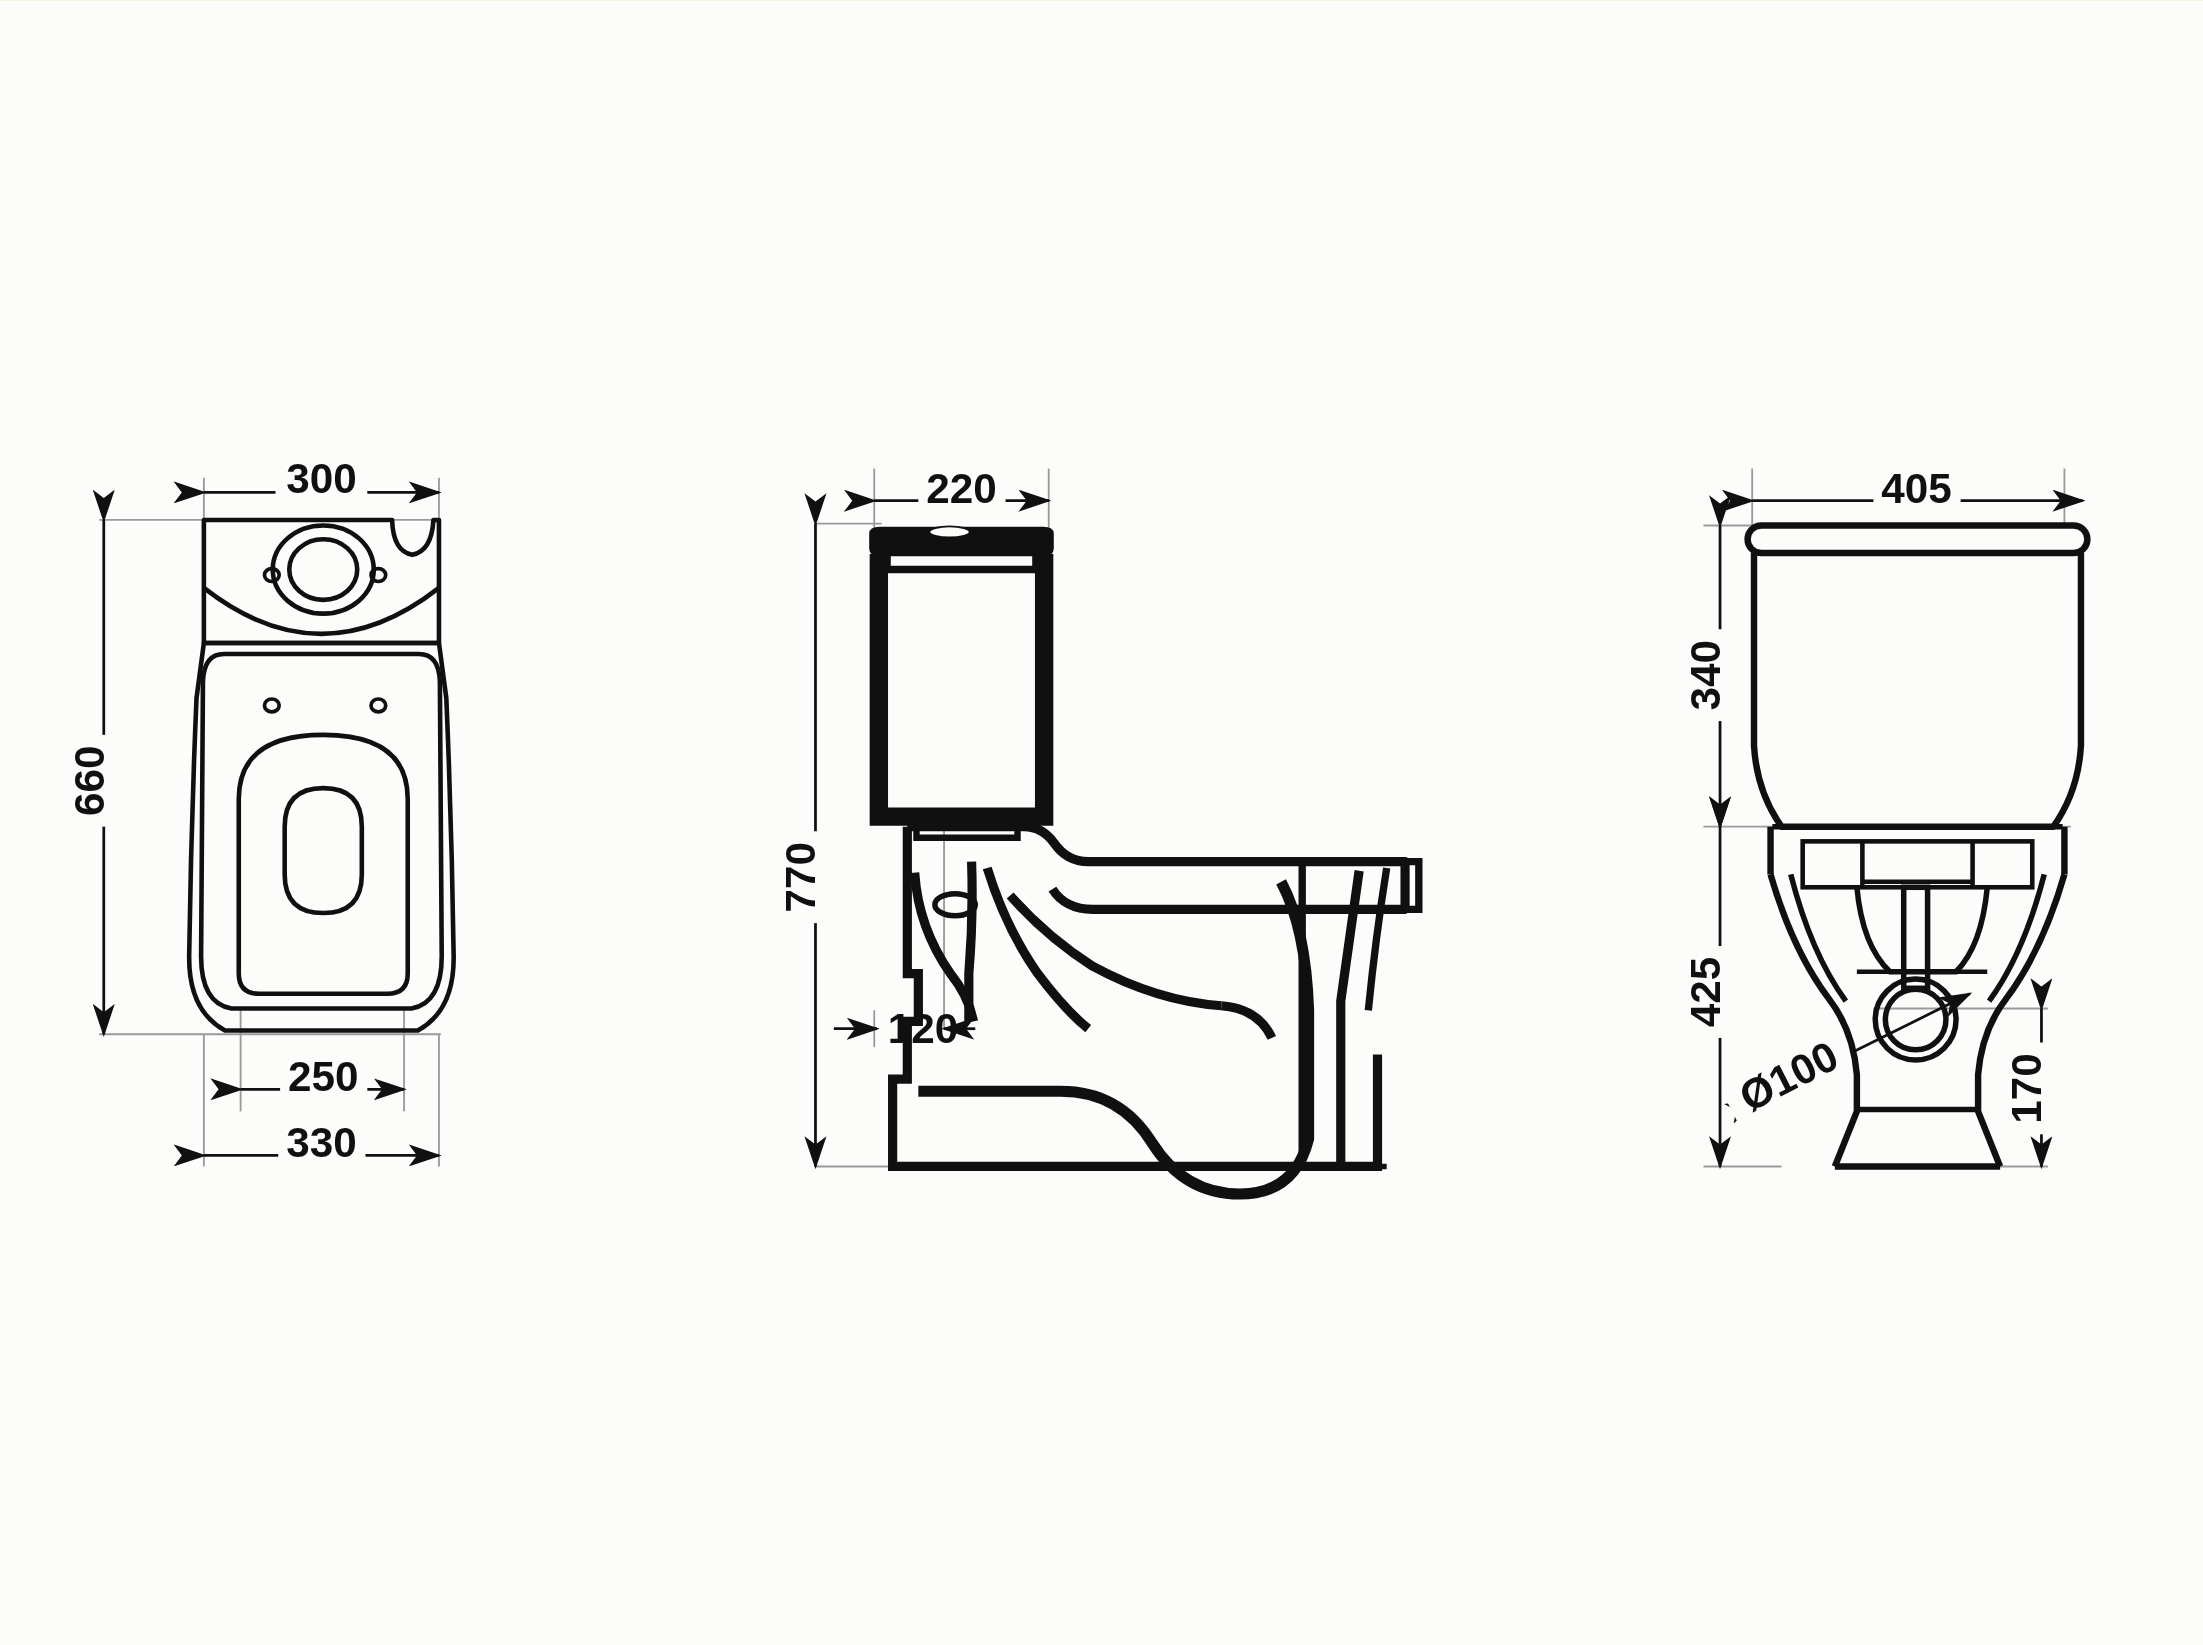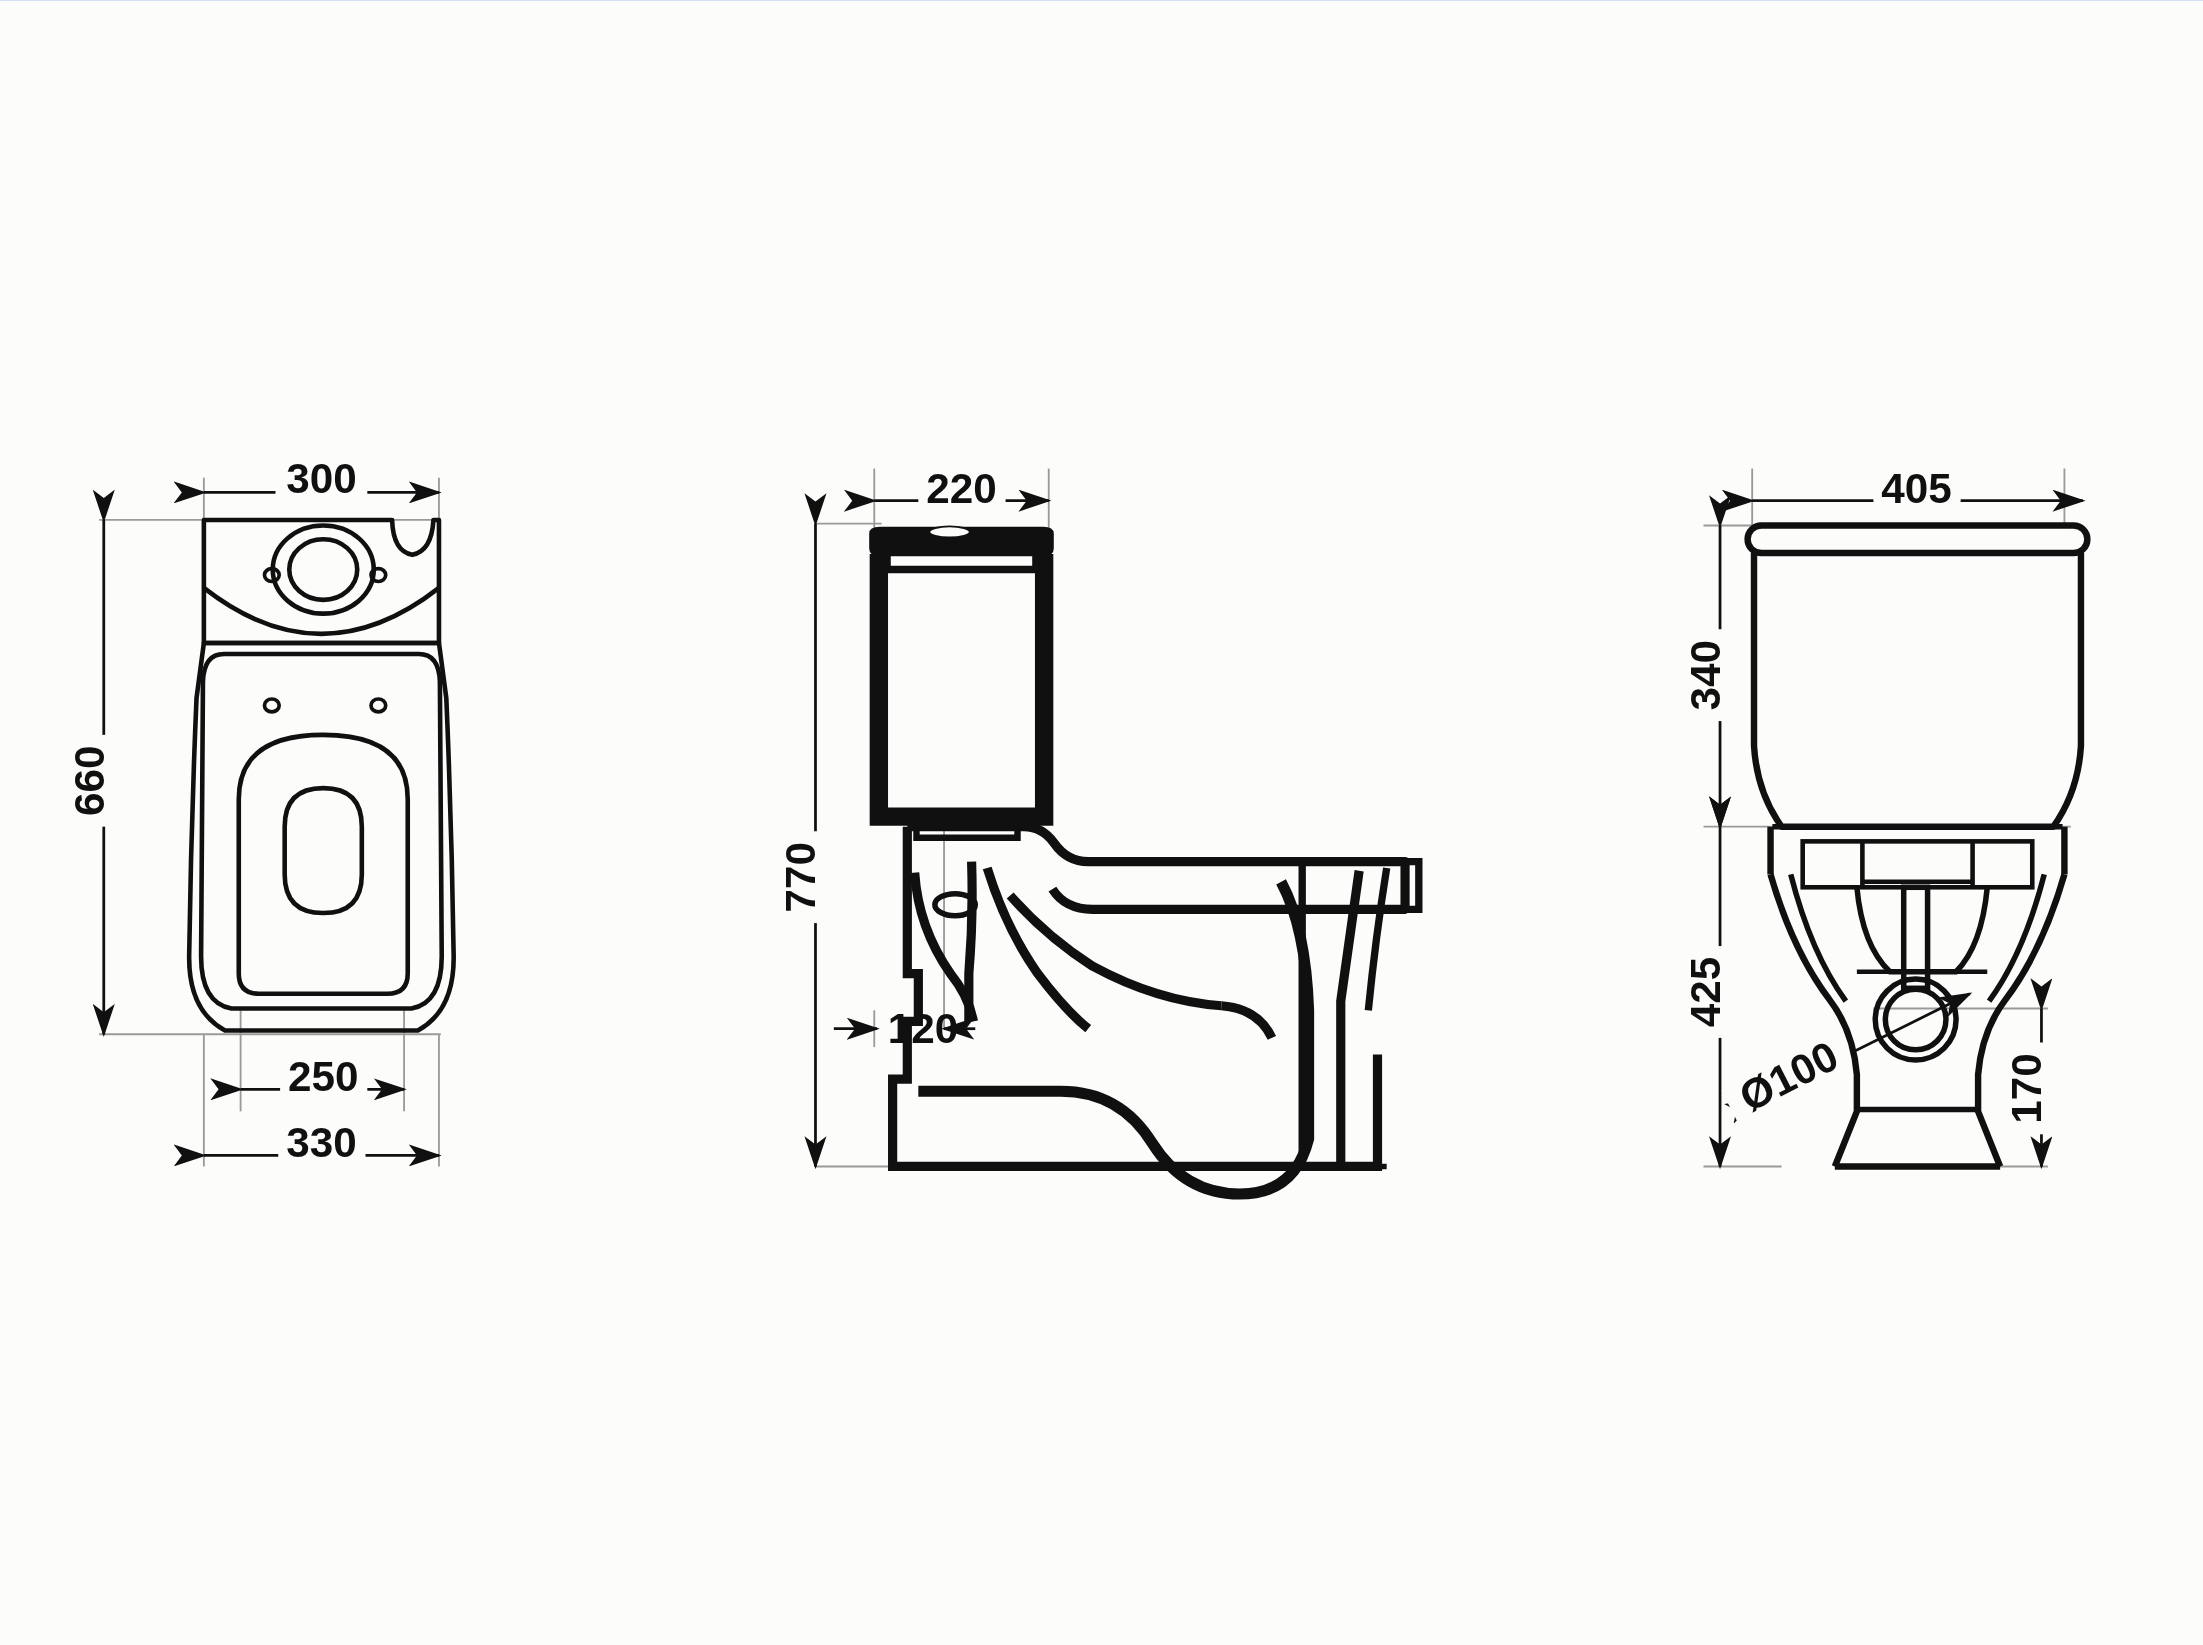--- a/index.html
+++ b/index.html
@@ -27,21 +27,21 @@
     height: 1646px;
   }
   .dimtext {
     font-family: "Liberation Sans", sans-serif;
     font-weight: bold;
   }
 </style>
 </head>
 <body>
 
-<div id="sheet" style="background: #1d4ed8;">
+<div id="sheet" style="background: #bef264;">
 
   <svg id="drawing" viewBox="0 0 2400 1792" xmlns="http://www.w3.org/2000/svg">
 
     <rect x="0" y="0" width="2400" height="1792" fill="#fcfcfa"></rect>
 
     <defs>
       <marker id="arrEnd" viewBox="0 0 12 8" refX="11" refY="4" markerWidth="12" markerHeight="8" orient="auto-start-reverse">
         <path d="M0,0 L12,4 L0,8 L3,4 Z" fill="#101010"></path>
       </marker>
       <marker id="arrStart" viewBox="0 0 12 8" refX="1" refY="4" markerWidth="12" markerHeight="8" orient="auto-start-reverse">

